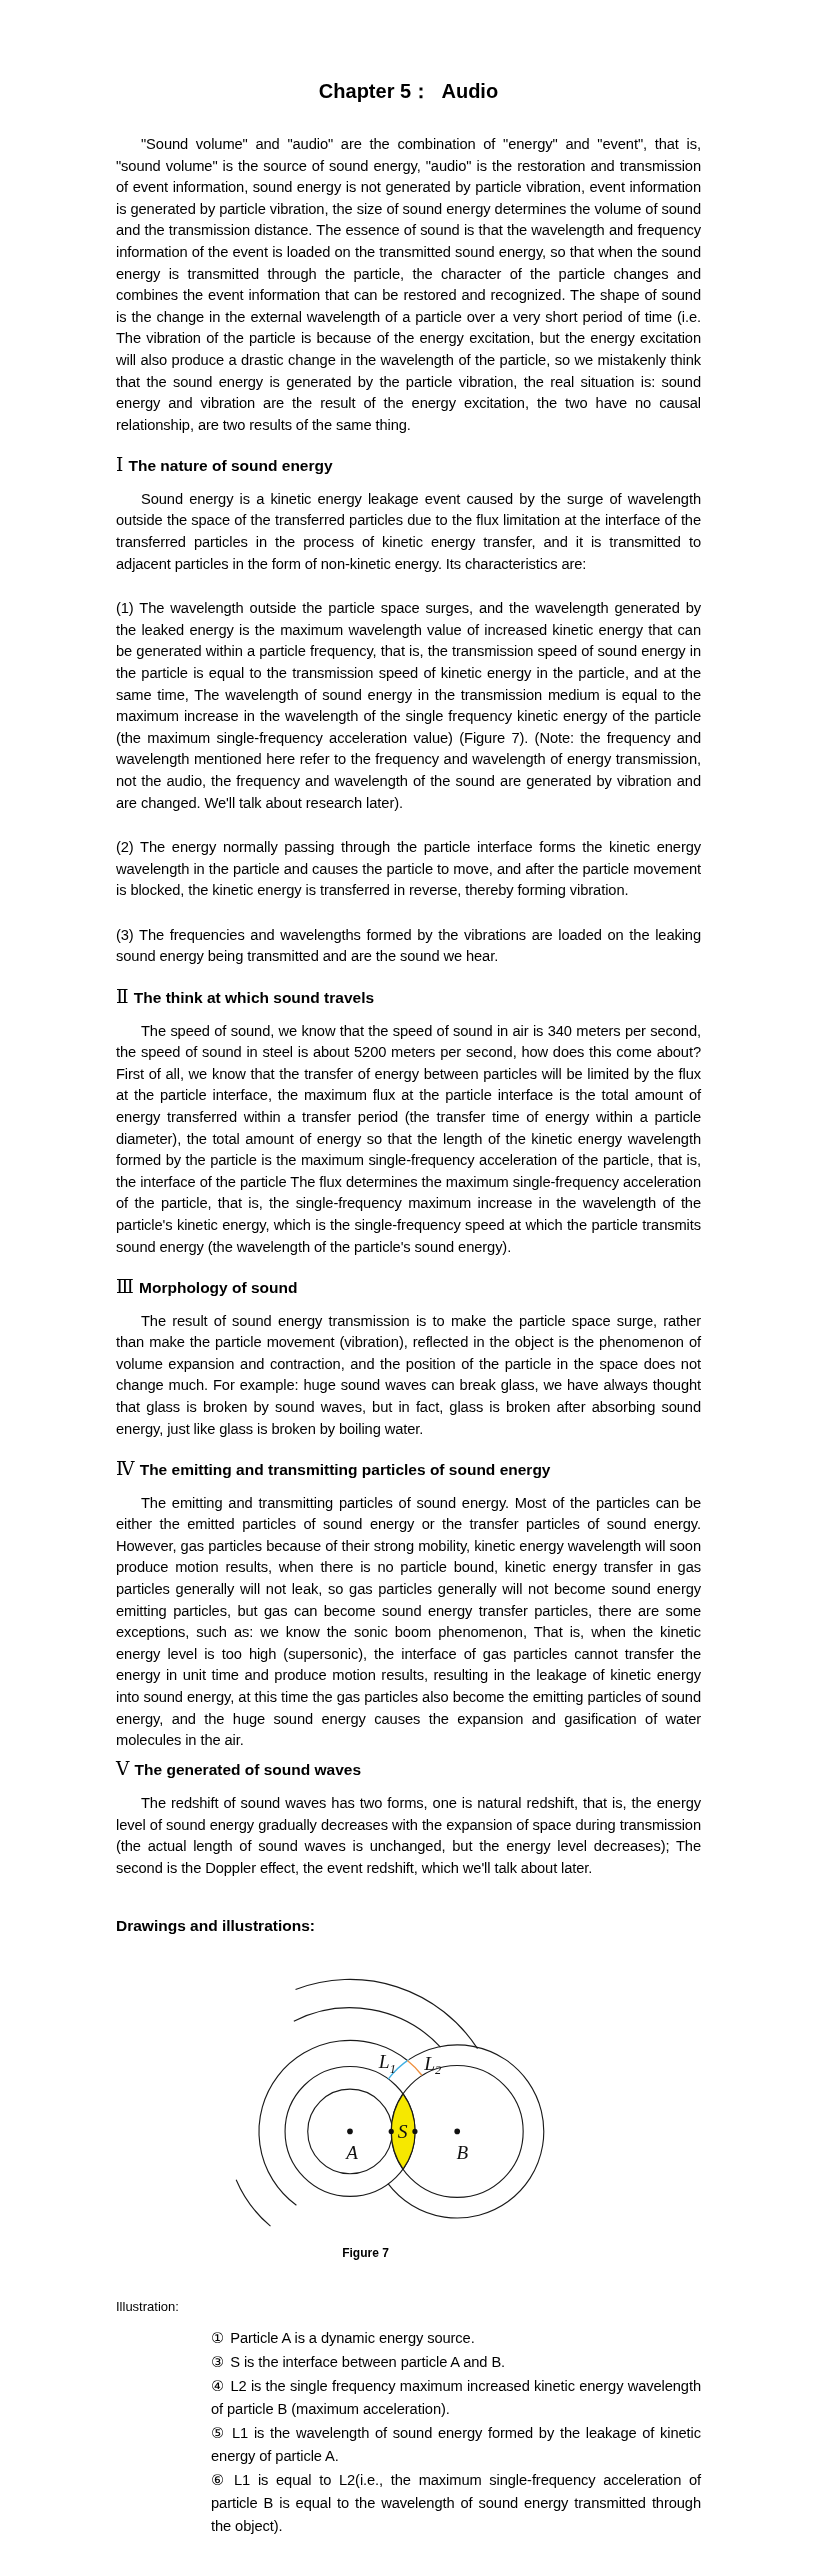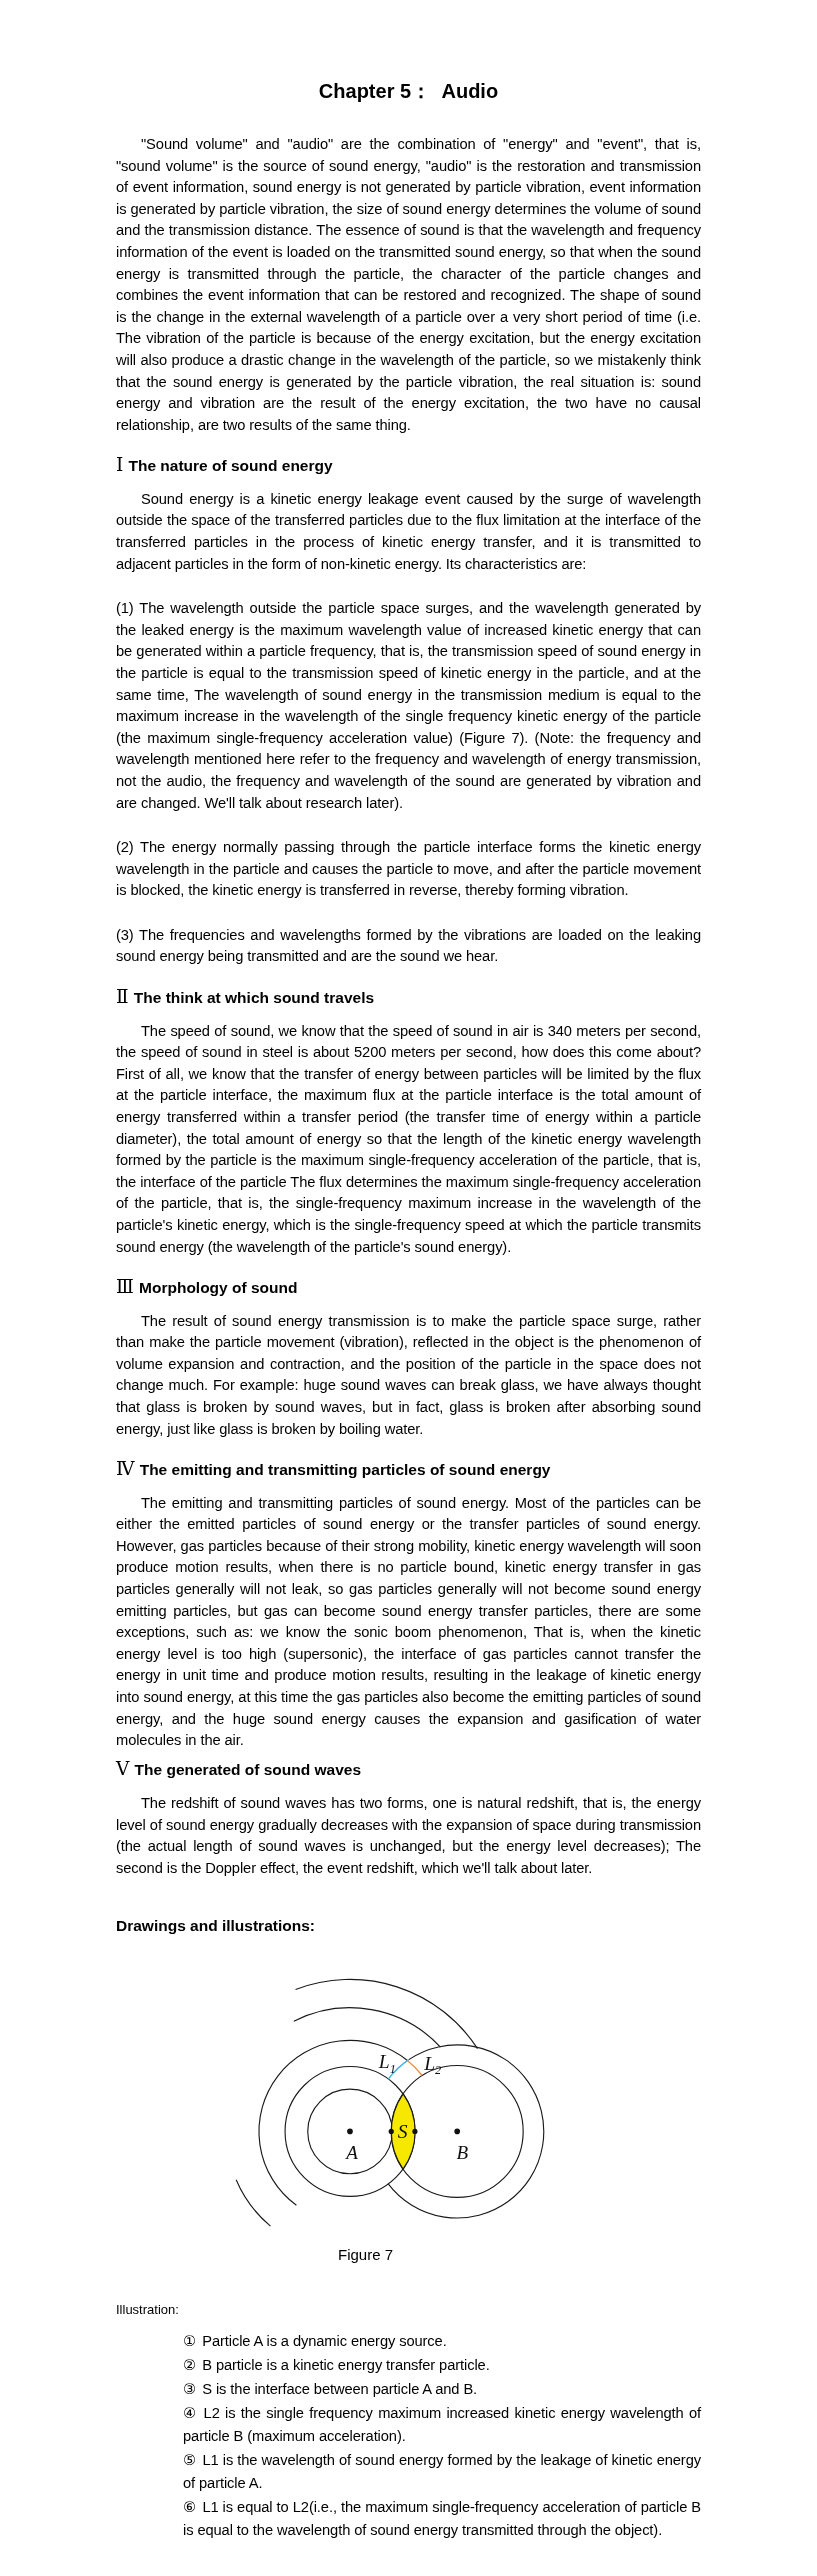--- a/index.html
+++ b/index.html
@@ -50,36 +50,37 @@
     font-weight: bold;
     margin: 36px 0 16px 0;
   }
   .figure-wrap {
     margin: 29px 0 0 100px;
     width: 335px;
   }
   .figure-caption {
     width: 335px;
     margin: 10.3px 0 0 82px;
-    font-size: 15px;
-    font-weight: normal;
+    font-size: 12px;
+    font-weight: bold;
     text-align: center;
   }
   .illustration-head {
     font-size: 13px;
     line-height: 21.6px;
     font-weight: normal;
     margin: 36px 0 8.2px 0;
   }
   .ill-list { margin-left: 67px; }
   .ill-item {
     font-size: 14.7px;
     line-height: 23px;
     text-align: justify;
     letter-spacing: -0.1px;
+    margin-left: 28px;
   }
   .ill-item .marker {
     font-family: "DejaVu Sans", sans-serif;
     margin-right: 6.2px;
   }
   svg text {
     font-family: "Liberation Serif", "DejaVu Serif", serif;
     font-style: italic;
     fill: #111111;
   }
@@ -154,21 +155,20 @@
       <text x="404" y="201" font-size="38"><tspan>L</tspan><tspan font-size="24" dy="9">2</tspan></text>
     </svg>
   </div>
 
   <div class="figure-caption">Figure 7</div>
 
   <h2 class="illustration-head">Illustration:</h2>
 
   <div class="ill-list">
     <div class="ill-item"><span class="marker">①</span><span>Particle A is a dynamic energy source.</span></div>
-    <div class="ill-item"><span class="marker">②</span><span>B particle is a kinetic energy transfer particle.</span></div>
     <div class="ill-item"><span class="marker">③</span><span>S is the interface between particle A and B.</span></div>
     <div class="ill-item"><span class="marker">④</span><span>L2 is the single frequency maximum increased kinetic energy wavelength of particle B (maximum acceleration).</span></div>
     <div class="ill-item"><span class="marker">⑤</span><span>L1 is the wavelength of sound energy formed by the leakage of kinetic energy of particle A.</span></div>
     <div class="ill-item"><span class="marker">⑥</span><span>L1 is equal to L2(i.e., the maximum single-frequency acceleration of particle B is equal to the wavelength of sound energy transmitted through the object).</span></div>
   </div>
 
 </div>
 
 
 </body></html>

